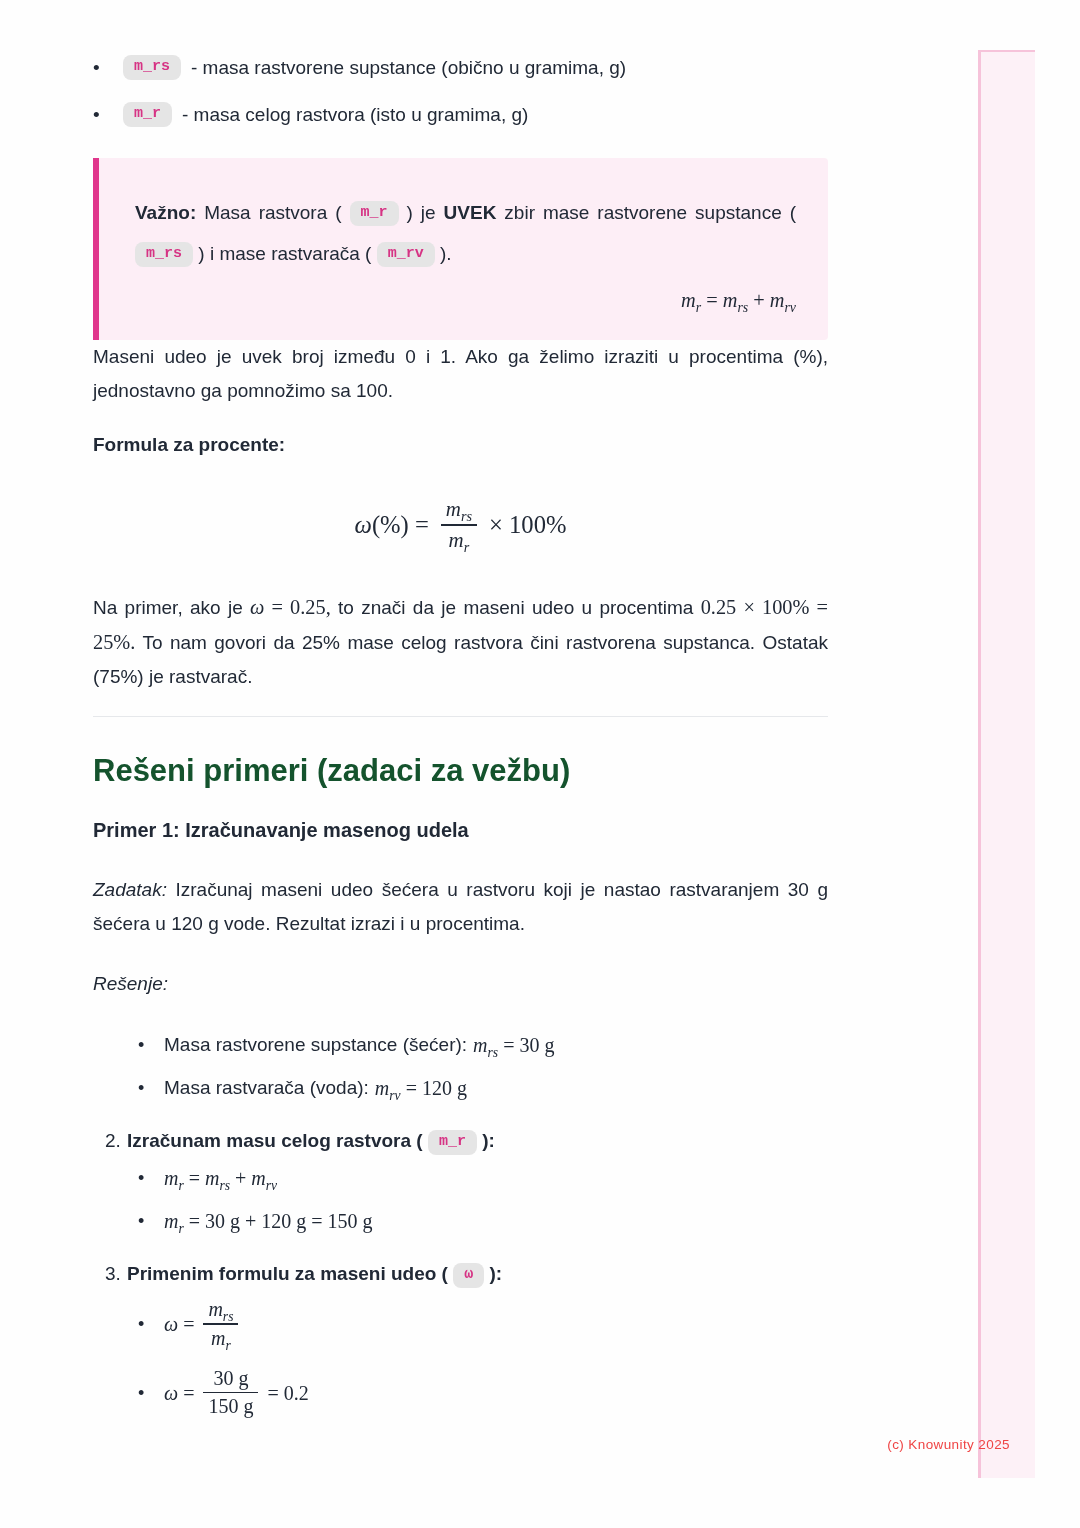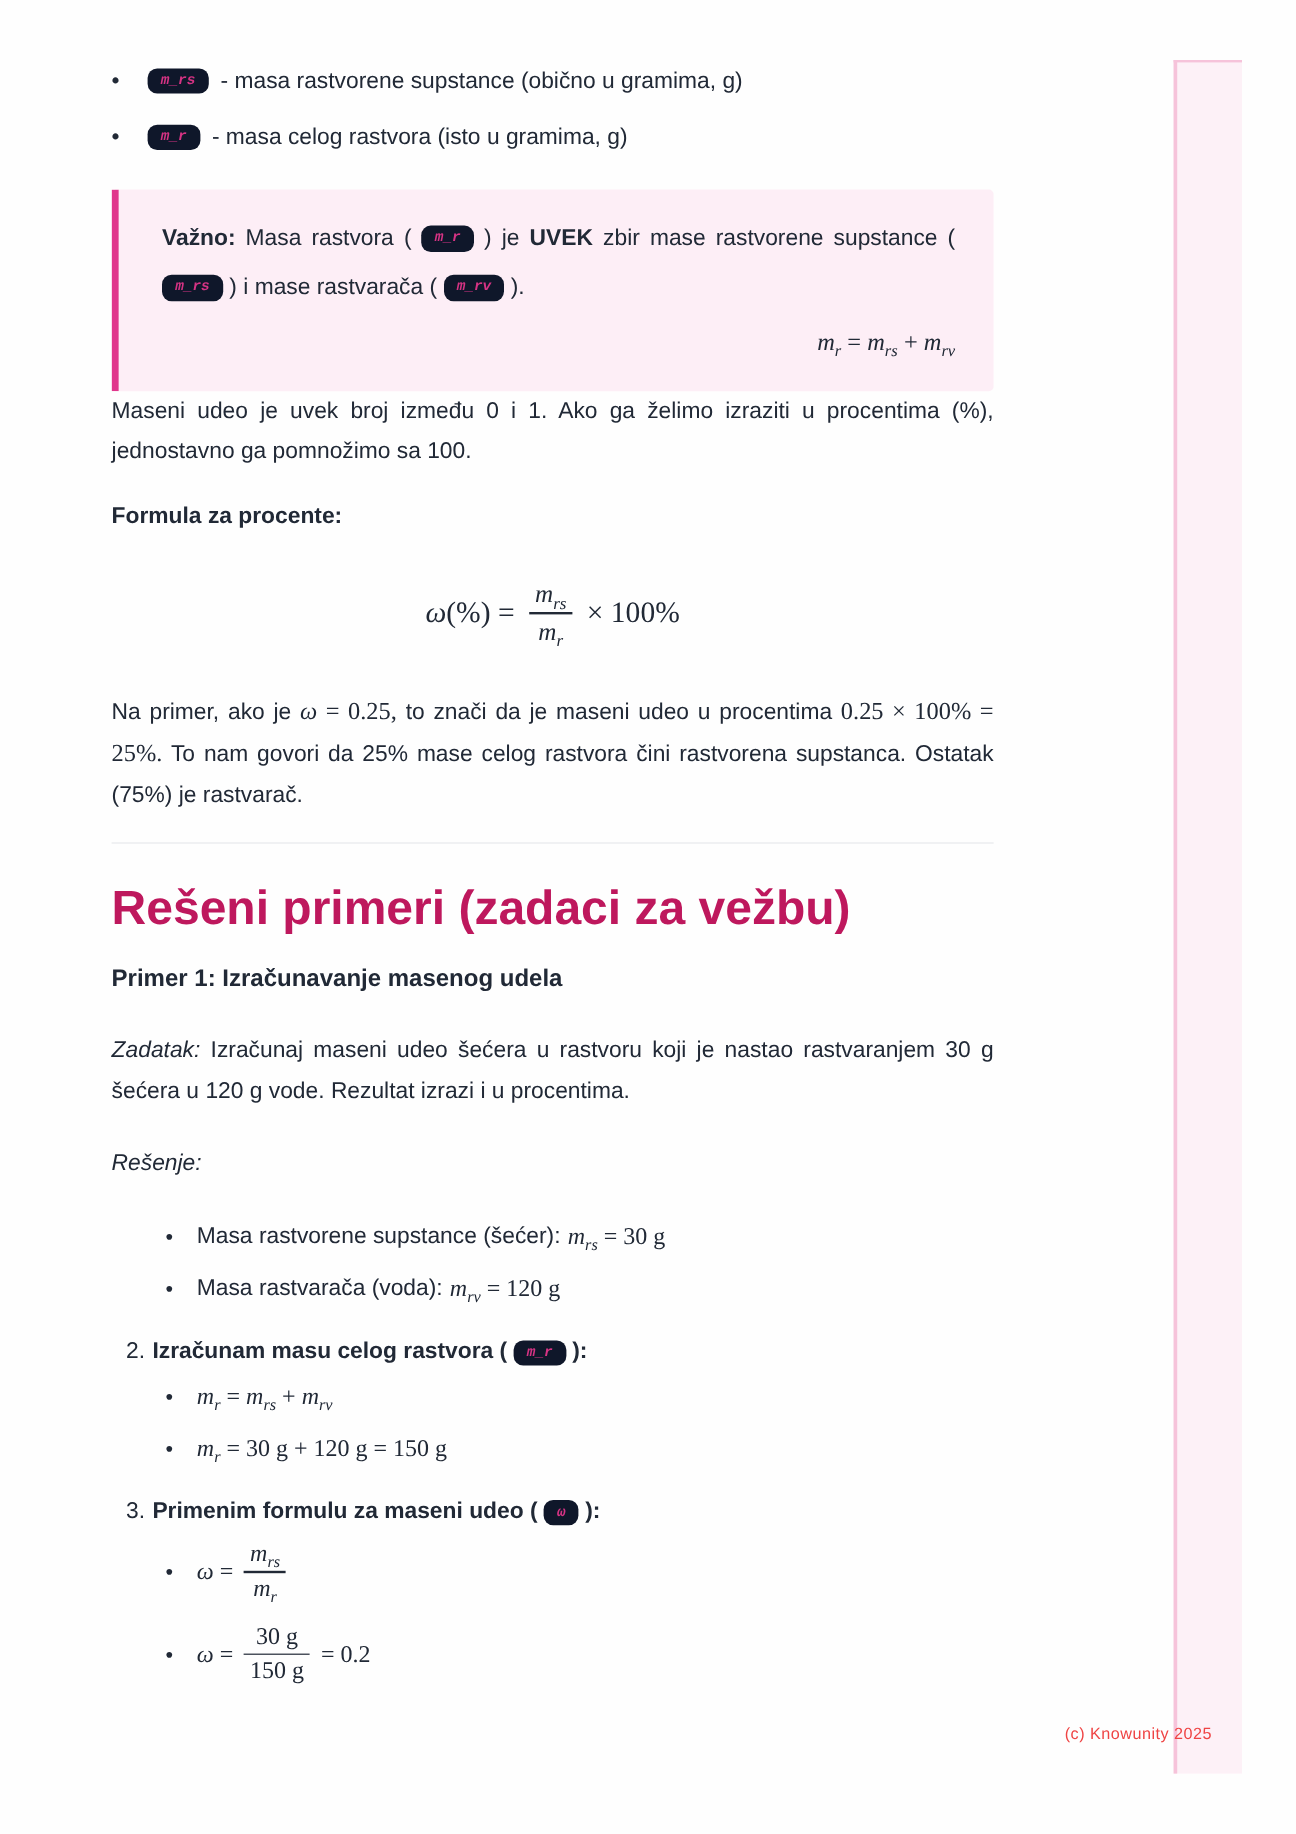--- a/index.html
+++ b/index.html
@@ -15,38 +15,37 @@
   .content { position:absolute; left:93px; top:0; width:735px; }
 
   
   .defs { list-style:none; margin-top:54px; }
   .defs li { display:flex; align-items:center; margin-bottom:20px; line-height:27px; }
   .defs .blt { width:30px; font-size:19px; color:#212936; }
   .code-token {
     display:inline-block;
     font-family:"Liberation Mono","DejaVu Sans Mono",monospace;
     font-weight:700;
-    font-size:12px;
+    font-size:15px;
     color:#d63384;
-    background:#0f172a;
+    background:#e5e5e5;
     padding:3px 11px 4px;
     border-radius:8px;
     vertical-align:middle;
     line-height:1.2;
-    font-style:italic;
   }
   .defs .dtext { margin-left:10px; }
 
   
   .callout {
     margin-top:30px;
     background:#fdeef6;
     border-left:6px solid #e0368c;
     border-radius:0 4px 4px 0;
-    padding:20px 32px 20px 36px;
+    padding:34px 32px 20px 36px;
   }
   .callout p { text-align:justify; line-height:41px; }
   .callout .math-line { margin-top:6px; line-height:40px; }
 
   .math {
     font-family:"Liberation Serif","DejaVu Serif",serif;
     font-size:1.07em;
     text-align:right;
   }
   .math i { font-style:italic; }
@@ -65,23 +64,23 @@
   .frac { display:inline-flex; flex-direction:column; align-items:center; font-size:0.85em; line-height:1.3; }
   .frac .fbar { align-self:stretch; height:2px; background:#212936; margin:1px 0; }
   .frac .fnum,.frac .fden { padding:0 5px; }
 
   p.after-formula { margin-top:36px; }
 
   hr.divider { border:none; border-top:1px solid #e6e8eb; margin-top:22px; }
 
   h2.pink-heading {
     margin-top:34px;
-    font-size:40px;
+    font-size:31px;
     font-weight:700;
-    color:#be185d;
+    color:#14532d;
     line-height:40px;
   }
   p.examples-intro { margin-top:28px; line-height:34px; }
   h3.example-title { margin-top:24px; font-size:20px; font-weight:700; line-height:30px; }
   p.task { margin-top:28px; text-align:justify; line-height:34px; }
   .italic-label { font-style:italic; }
   p.solution { margin-top:26px; font-style:italic; line-height:34px; }
 
   
   ol.steps { list-style:none; margin-top:30px; padding-left:12px; }

